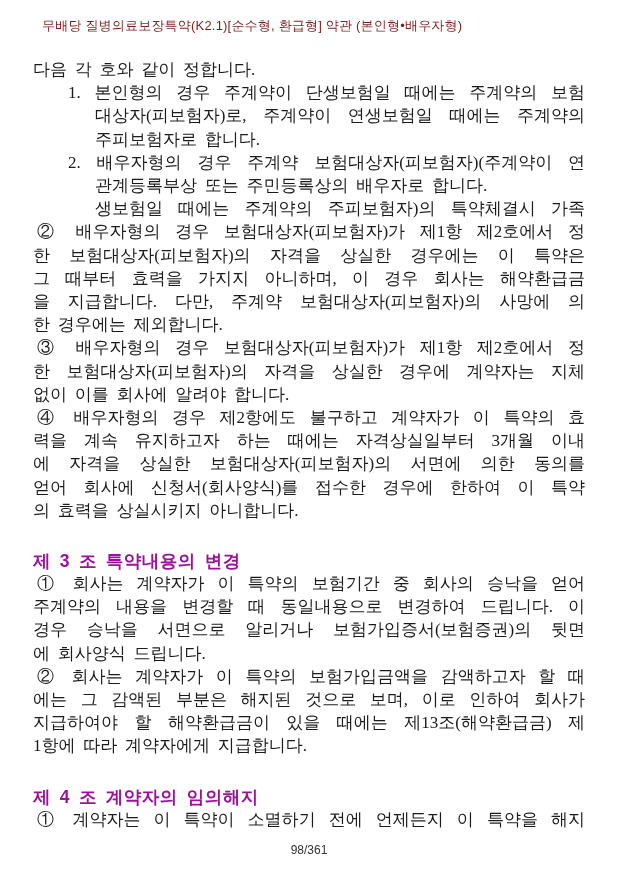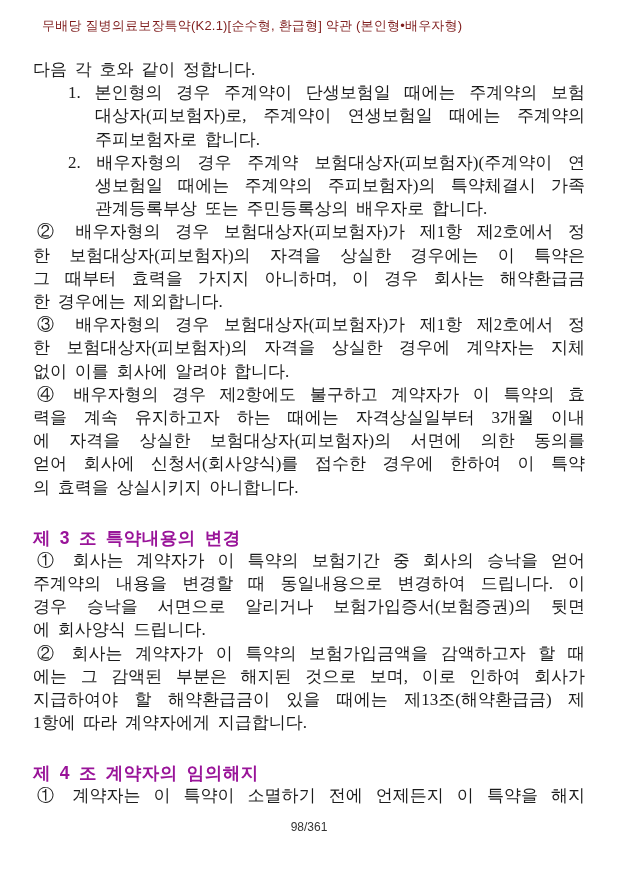--- a/index.html
+++ b/index.html
@@ -85,28 +85,29 @@
     </div>
 
     <div class="para">
       <div class="line j li-first">1. 본인형의 경우 주계약이 단생보험일 때에는 주계약의 보험</div>
       <div class="line j li-cont">대상자(피보험자)로, 주계약이 연생보험일 때에는 주계약의</div>
       <div class="line li-cont">주피보험자로 합니다.</div>
     </div>
 
     <div class="para">
       <div class="line j li-first">2. 배우자형의 경우 주계약 보험대상자(피보험자)(주계약이 연</div>
+      <div class="line li-cont">관계등록부상 또는 주민등록상의 배우자로 합니다.</div>
       <div class="line j li-cont">생보험일 때에는 주계약의 주피보험자)의 특약체결시 가족</div>
-      <div class="line li-cont">관계등록부상 또는 주민등록상의 배우자로 합니다.</div>
     </div>
 
     <div class="para">
       <div class="line j p-first">② 배우자형의 경우 보험대상자(피보험자)가 제1항 제2호에서 정</div>
       <div class="line j">한 보험대상자(피보험자)의 자격을 상실한 경우에는 이 특약은</div>
       <div class="line j">그 때부터 효력을 가지지 아니하며, 이 경우 회사는 해약환급금</div>
+      <div class="line j">을 지급합니다. 다만, 주계약 보험대상자(피보험자)의 사망에 의</div>
       <div class="line">한 경우에는 제외합니다.</div>
     </div>
 
     <div class="para">
       <div class="line j p-first">③ 배우자형의 경우 보험대상자(피보험자)가 제1항 제2호에서 정</div>
       <div class="line j">한 보험대상자(피보험자)의 자격을 상실한 경우에 계약자는 지체</div>
       <div class="line">없이 이를 회사에 알려야 합니다.</div>
     </div>
 
     <div class="para">

